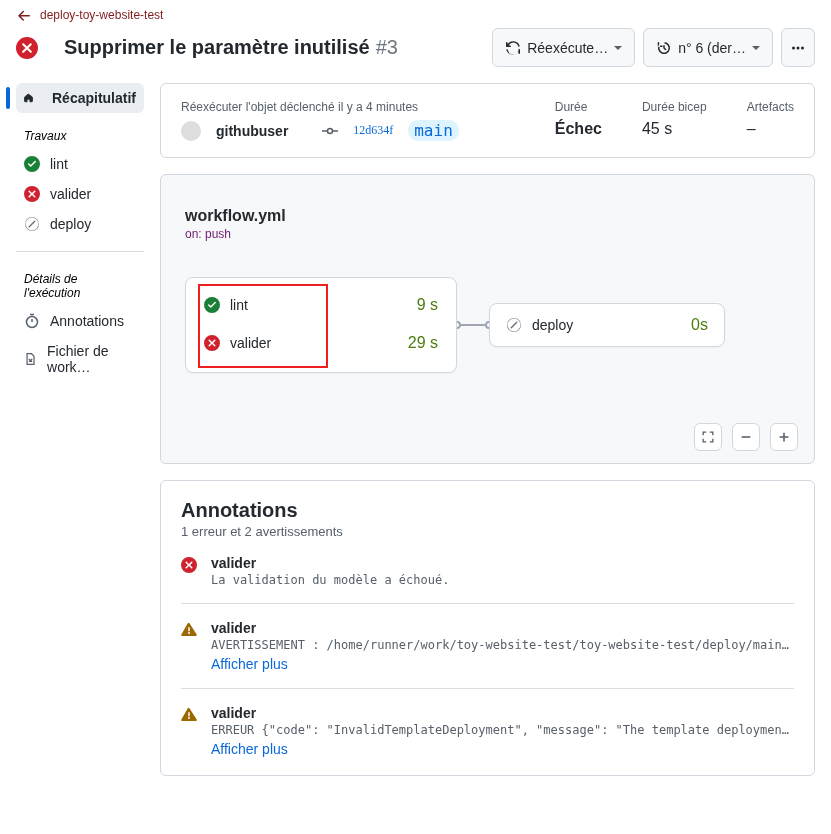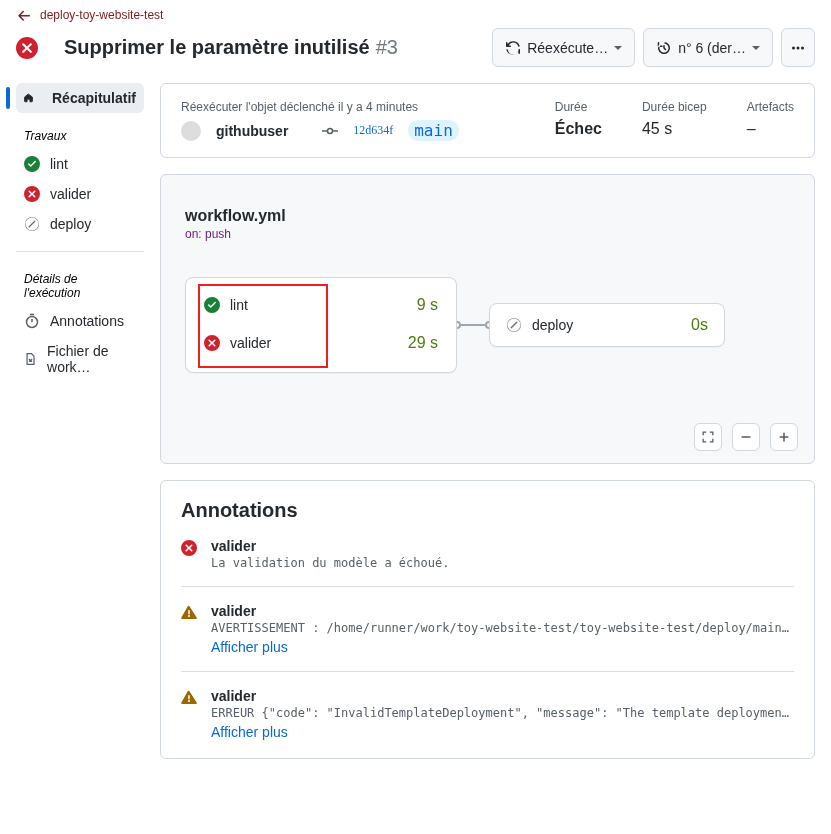--- a/index.html
+++ b/index.html
@@ -280,20 +280,21 @@
           <div class="fab">
               <svg width="14" height="14">
                 <use href="#i-plus"></use>
               </svg>
             </div>
         </div>
       </div>
 
       <div class="panel annotations">
         <div class="ann-title">Annotations</div>
+        <div class="ann-sub">1 erreur et 2 avertissements</div>
 
         <div class="ann-item">
           <span class="ann-icon">
               <svg width="16" height="16" style="color:#cf222e">
                 <use href="#i-x-circle"></use>
               </svg>
             </span>
           <div class="ann-body">
             <div class="ann-name">valider</div>
             <div class="ann-msg">La validation du modèle a échoué.</div>

